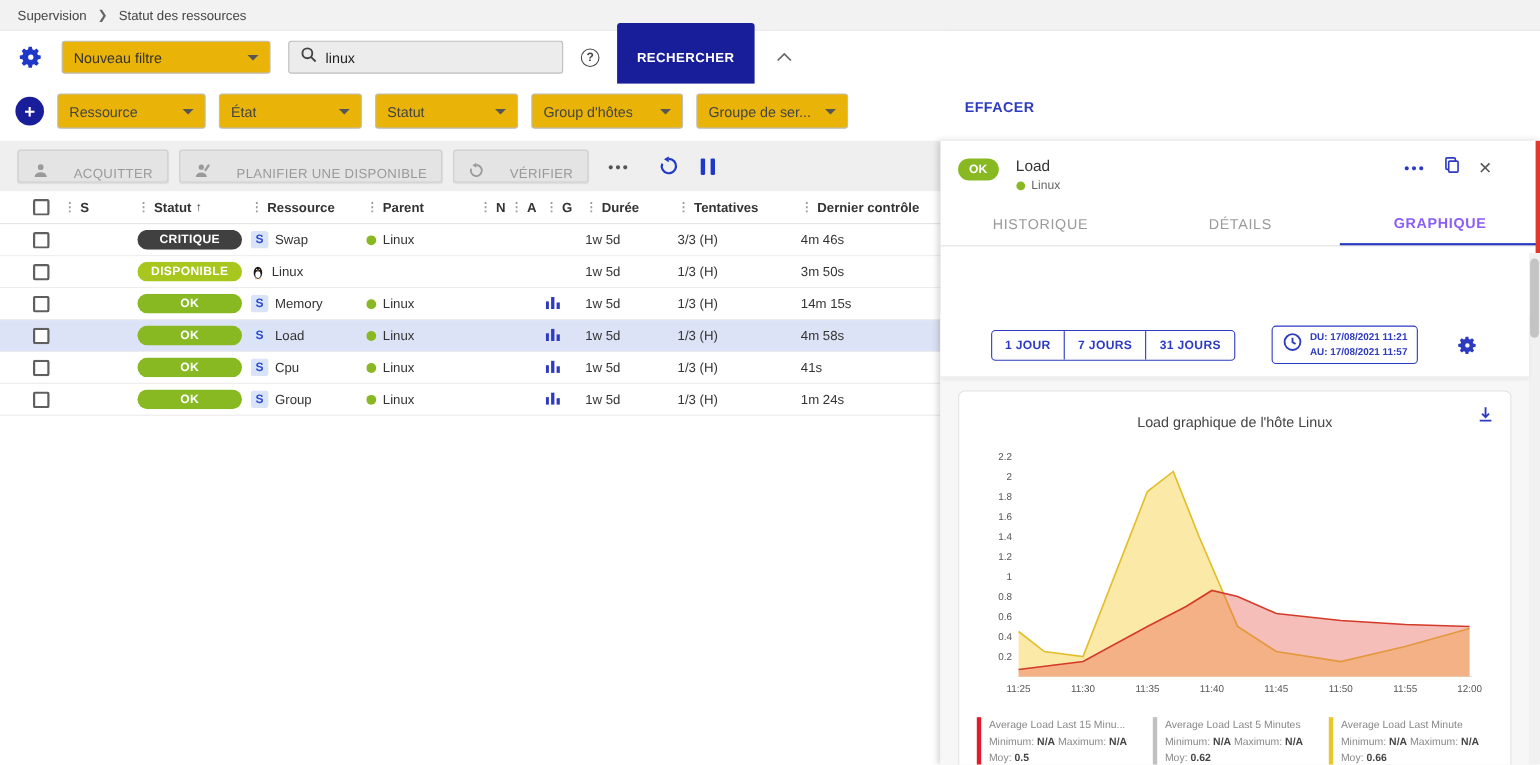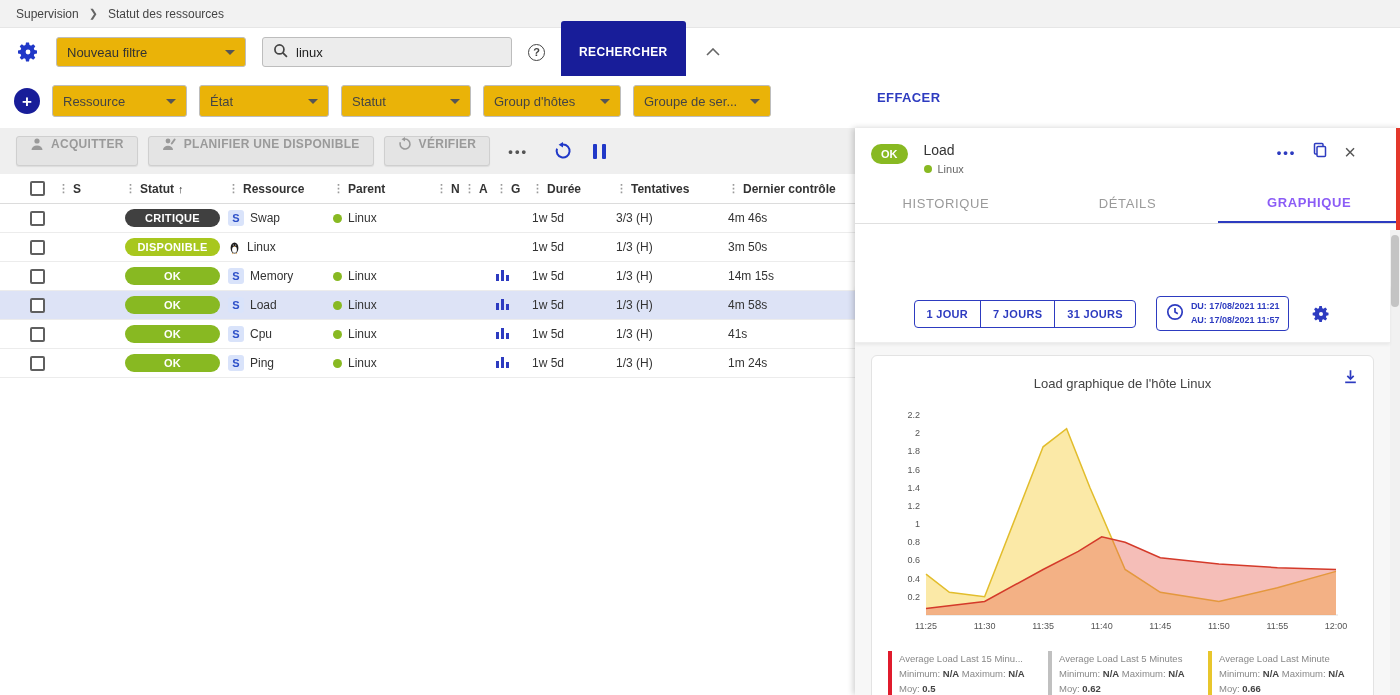--- a/index.html
+++ b/index.html
@@ -44,23 +44,23 @@
   .dd-resource{width:135px}.dd-state{width:130px}.dd-status{width:130px}
   .dd-hostgroup{width:138px}.dd-servicegroup{width:138px}
   .dd .lbl{ color:#444; font-size:13px; overflow:hidden; white-space:nowrap; }
   .clear-link { position:absolute; left:877px; top:90px; font-size:13px; font-weight:bold;
     color:#2d3bc0; letter-spacing:.4px; cursor:pointer; }
 
   
   .main-area { position:absolute; top:128px; left:0; width:855px; bottom:0; background:#fff; }
   .toolbar { height:46px; background:#efefef; display:flex; align-items:center;
     gap:10px; padding:0 16px; }
-  .tb-btn { display:flex; align-items:flex-start; gap:7px; background:#e4e4e4;
+  .tb-btn { display:flex; align-items:flex-end; gap:23px; background:#e4e4e4;
     border:1px solid #cfcfcf; border-radius:3px; height:30px; padding:0 13px;
-    font-size:12px; font-weight:bold; color:#9a9a9a; letter-spacing:.3px;
+    font-size:12px; font-weight:normal; color:#9a9a9a; letter-spacing:.3px;
     box-shadow:0 1px 1px rgba(0,0,0,.08); white-space:nowrap; }
   .tb-more { color:#555; font-size:13px; font-weight:bold; letter-spacing:2px;
     padding:0 8px; cursor:pointer; }
   .blue-ic { display:inline-flex; margin-left:8px; cursor:pointer; }
   .pause { display:inline-flex; margin-left:8px; cursor:pointer; }
   .pause i { display:inline-block; width:4px; height:15px; background:#2038c8;
     margin:0 2.5px; border-radius:1px; }
 
   
   .thead { display:flex; height:30px; align-items:center; border-bottom:1px solid #dcdcdc;
@@ -99,21 +99,21 @@
   .panel-sub { display:flex; align-items:center; gap:6px; font-size:11px; color:#666; margin-top:5px; }
   .panel-sub .host-dot{ width:8px; height:8px; margin-right:0; }
   .ph-actions { margin-left:auto; display:flex; align-items:center; gap:16px; padding-right:28px; }
   .more-dots { color:#2d3bc0; font-weight:bold; font-size:13px; letter-spacing:2px; cursor:pointer; }
   .close-x { color:#555; font-size:20px; line-height:1; cursor:pointer; }
   .tabs { display:flex; height:41px; border-bottom:1px solid #e0e0e0; margin-top:2px; }
   .tab { flex:1; display:flex; align-items:center; justify-content:center; font-size:13px;
     color:#9a9a9a; letter-spacing:.6px; cursor:pointer; }
   .tab.active { color:#8b5cf6; font-weight:bold; border-bottom:2px solid #2d3bc0; }
 
-  .graph-controls { display:flex; align-items:center; justify-content:center; gap:20px;
+  .graph-controls { display:flex; align-items:center; justify-content:center; gap:33px;
     padding:11px 10px; border-bottom:1px solid #eee; box-shadow:0 2px 3px rgba(0,0,0,.06);
     background:#fff; position:relative; z-index:2; }
   .range-group { display:flex; border:1px solid #2d3bc0; border-radius:4px; overflow:hidden; }
   .range-btn { padding:7px 12px; font-size:11px; font-weight:bold; color:#2d3bc0;
     letter-spacing:.3px; cursor:pointer; white-space:nowrap; }
   .range-btn + .range-btn { border-left:1px solid #2d3bc0; }
   .date-box { display:flex; align-items:center; gap:7px; border:1px solid #2d3bc0;
     border-radius:4px; padding:3px 9px; cursor:pointer; }
   .date-lines { display:flex; flex-direction:column; font-size:9px; font-weight:bold;
     color:#2d3bc0; line-height:1.5; }
@@ -423,21 +423,21 @@
       <div class="trow">
         <div class="cell c-check">
           <span class="checkbox"></span>
         </div>
         <div class="cell c-s"></div>
         <div class="cell c-status">
           <span class="badge" style="background:#88b922">OK</span>
         </div>
         <div class="cell c-res">
           <span class="svc-icon">S</span>
-          <span>Ping</span>
+          <span>Group</span>
         </div>
         <div class="cell c-parent">
           <span class="host-dot"></span>
           <span>Linux</span>
         </div>
         <div class="cell c-n"></div>
         <div class="cell c-a"></div>
         <div class="cell c-g">
           <span><svg width="13" height="13" viewBox="0 0 13 13">
               <rect x="0" y="6" width="3" height="7" fill="#2d3bc0"></rect>

